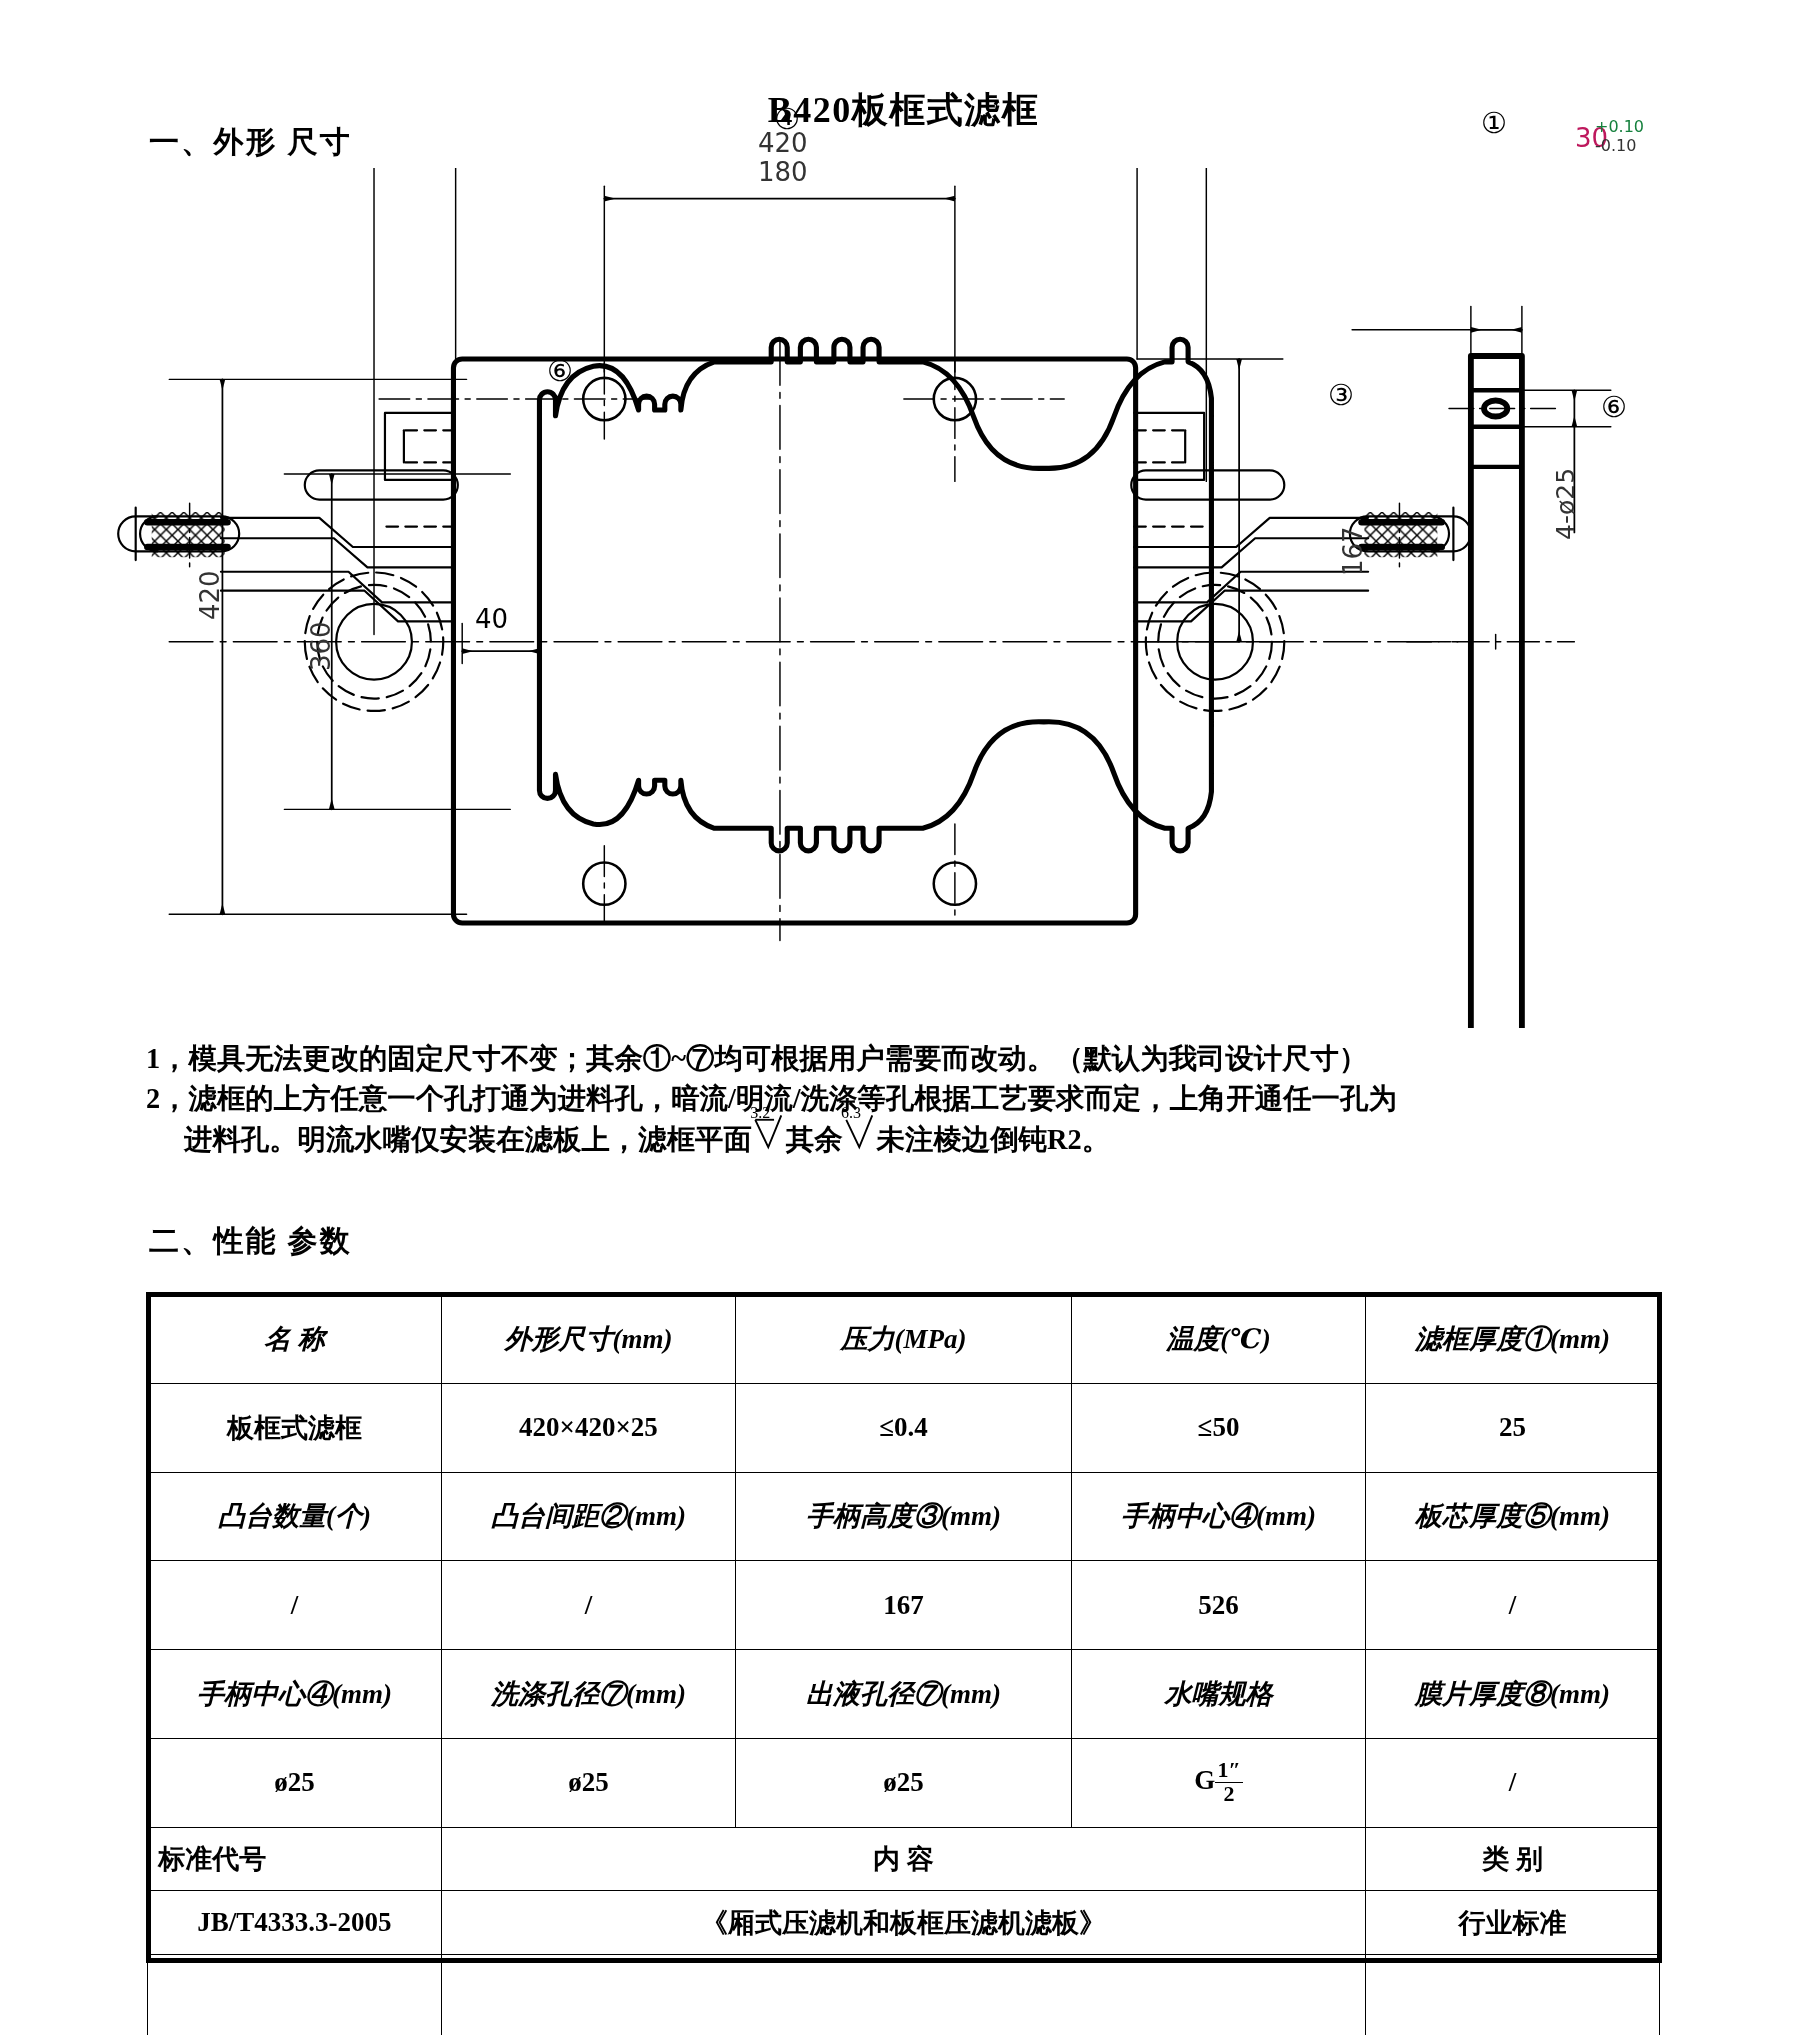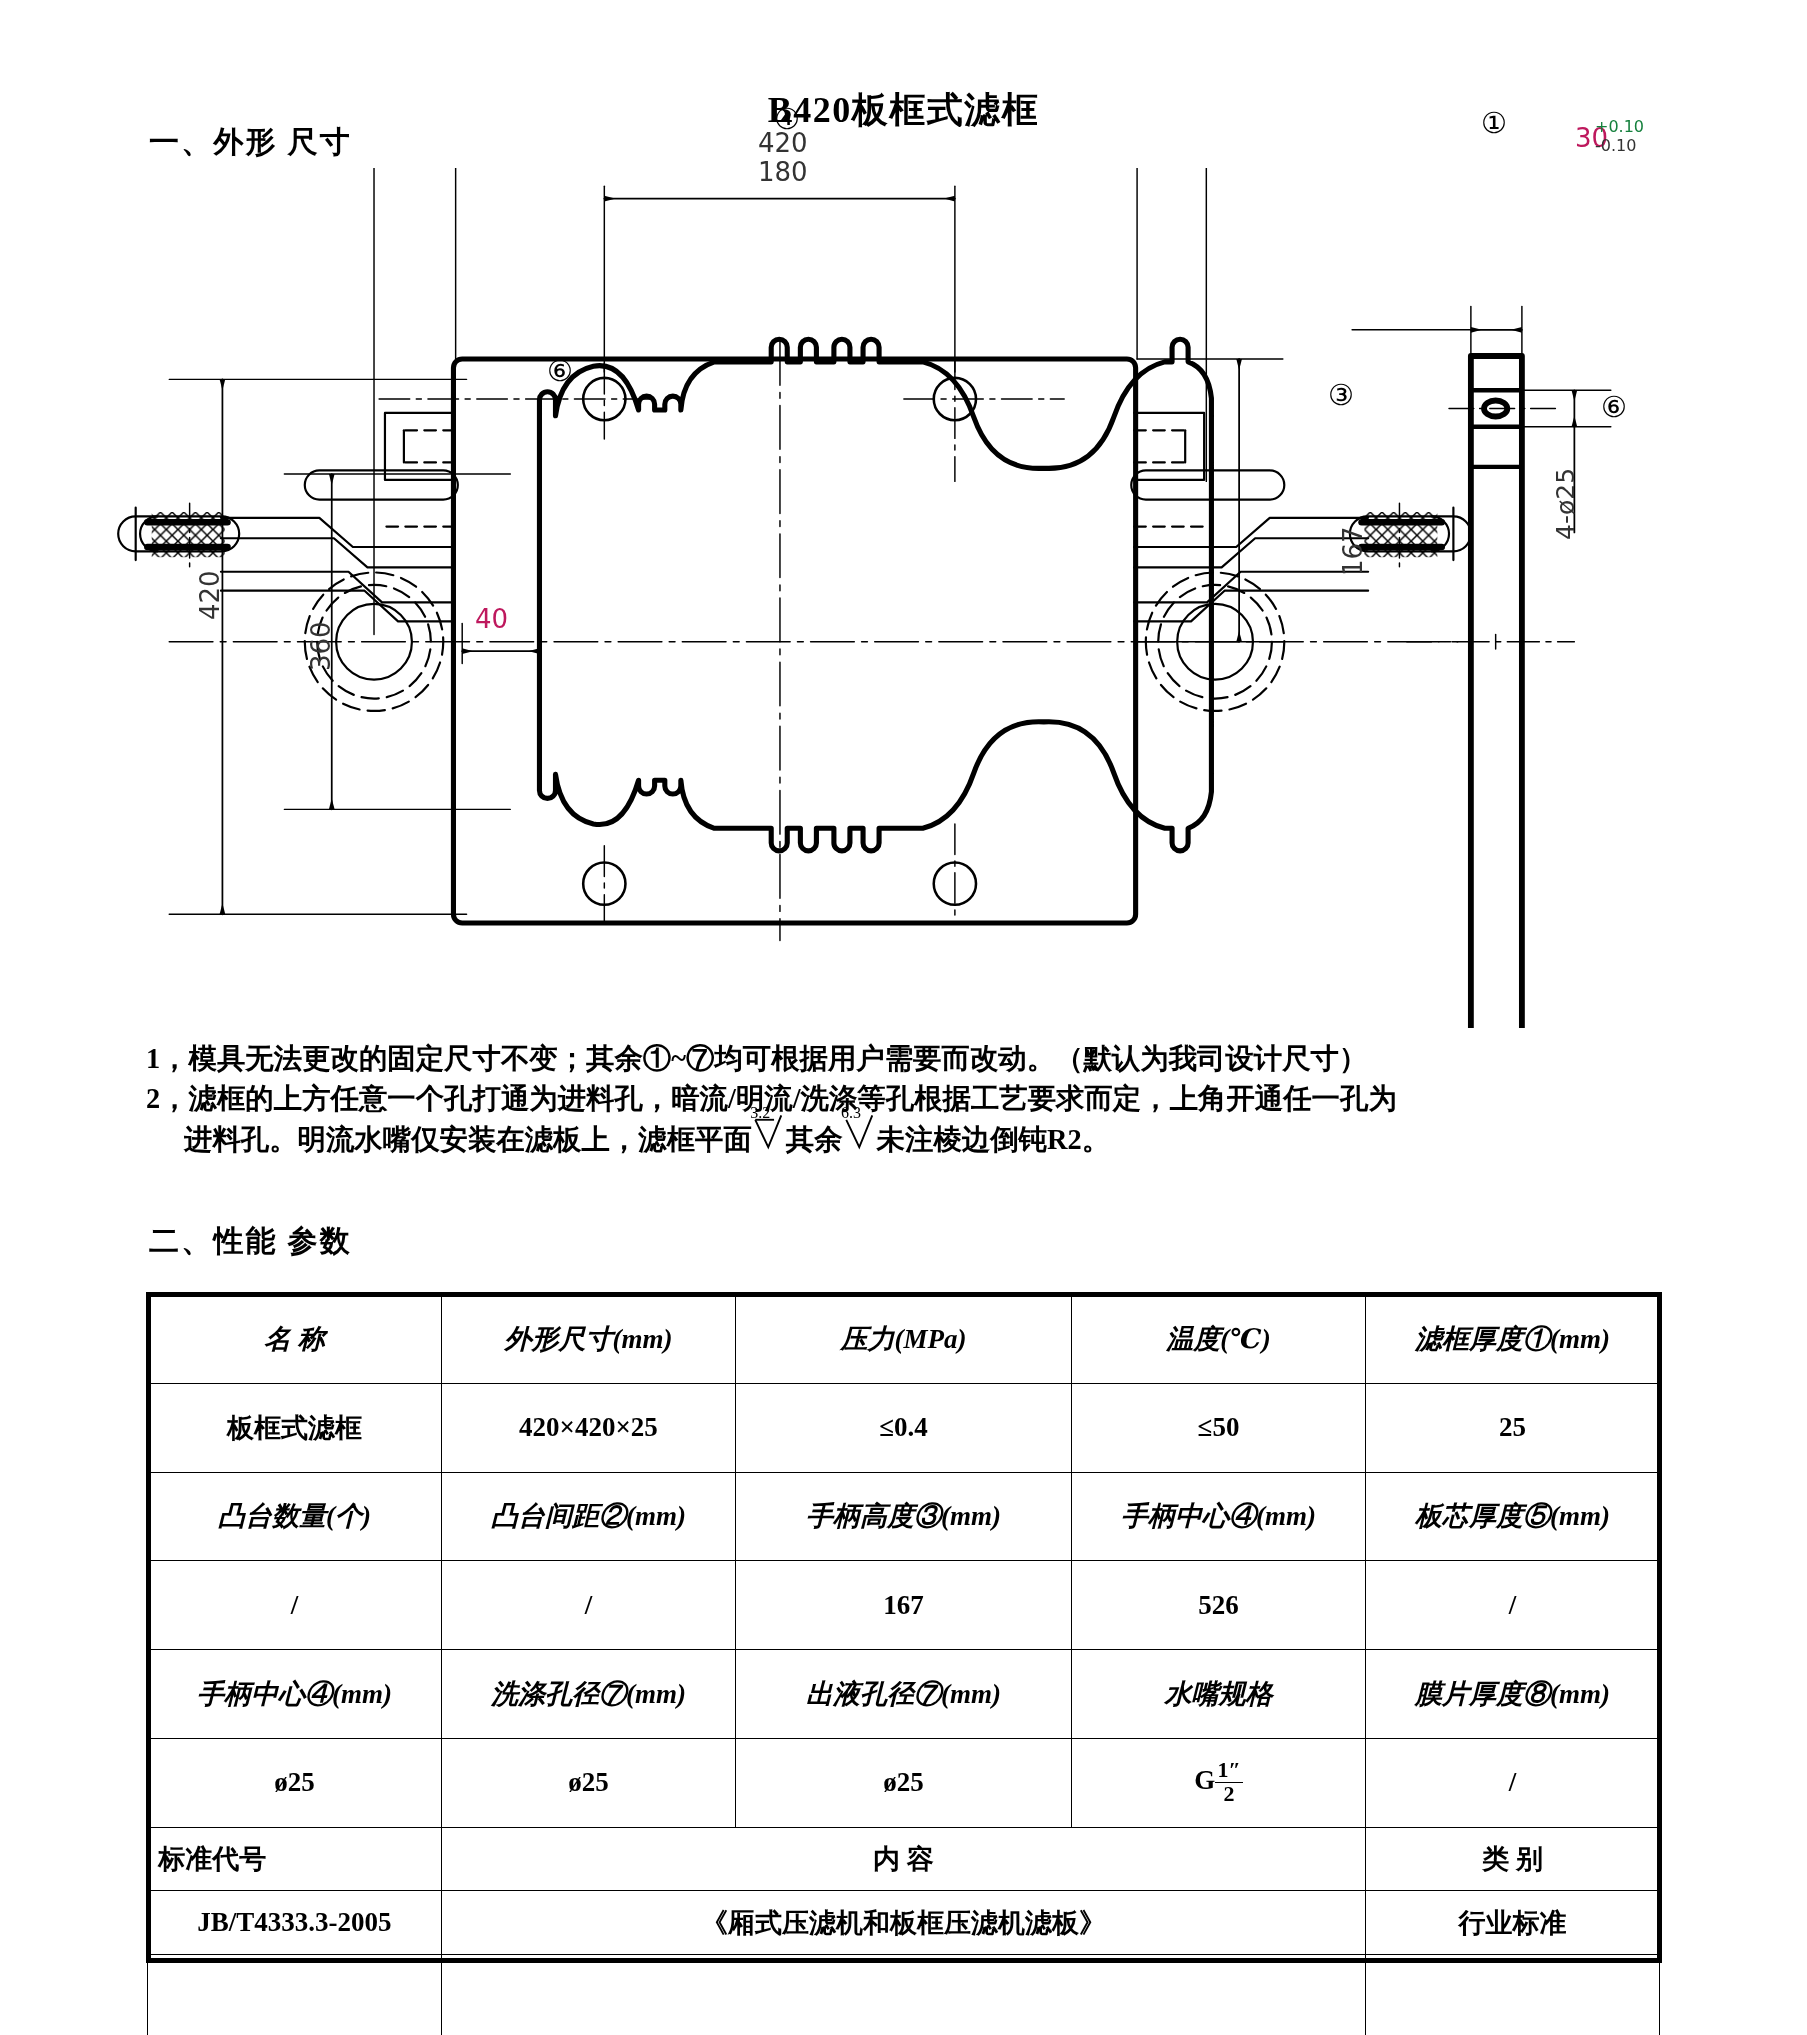--- a/index.html
+++ b/index.html
@@ -324,21 +324,21 @@
   </svg>
 
   <div style="position:absolute;left:0;top:0;width:1807px;height:860px;font-family:'DejaVu Sans',sans-serif;">
 
     <span style="position:absolute;left:774px;top:-66px;font-size:29px;">④</span>
 
     <span style="position:absolute;left:758px;top:-40px;font-size:26px;color:#333;">420</span>
 
     <span style="position:absolute;left:758px;top:-11px;font-size:26px;color:#333;">180</span>
 
-    <span style="position:absolute;left:475px;top:436px;font-size:26px;color:#be185d;">40</span>
+    <span style="position:absolute;left:475px;top:436px;font-size:26px;color:#000000;">40</span>
 
     <span style="position:absolute;left:195px;top:452px;font-size:26px;color:#333;transform:rotate(-90deg);transform-origin:left top;">420</span>
 
     <span style="position:absolute;left:306px;top:503px;font-size:26px;color:#333;transform:rotate(-90deg);transform-origin:left top;">360</span>
 
     <span style="position:absolute;left:1328px;top:210px;font-size:29px;">③</span>
 
     <span style="position:absolute;left:1338px;top:408px;font-size:26px;color:#333;transform:rotate(-90deg);transform-origin:left top;">167</span>
 
     <span style="position:absolute;left:547px;top:186px;font-size:29px;">⑥</span>

